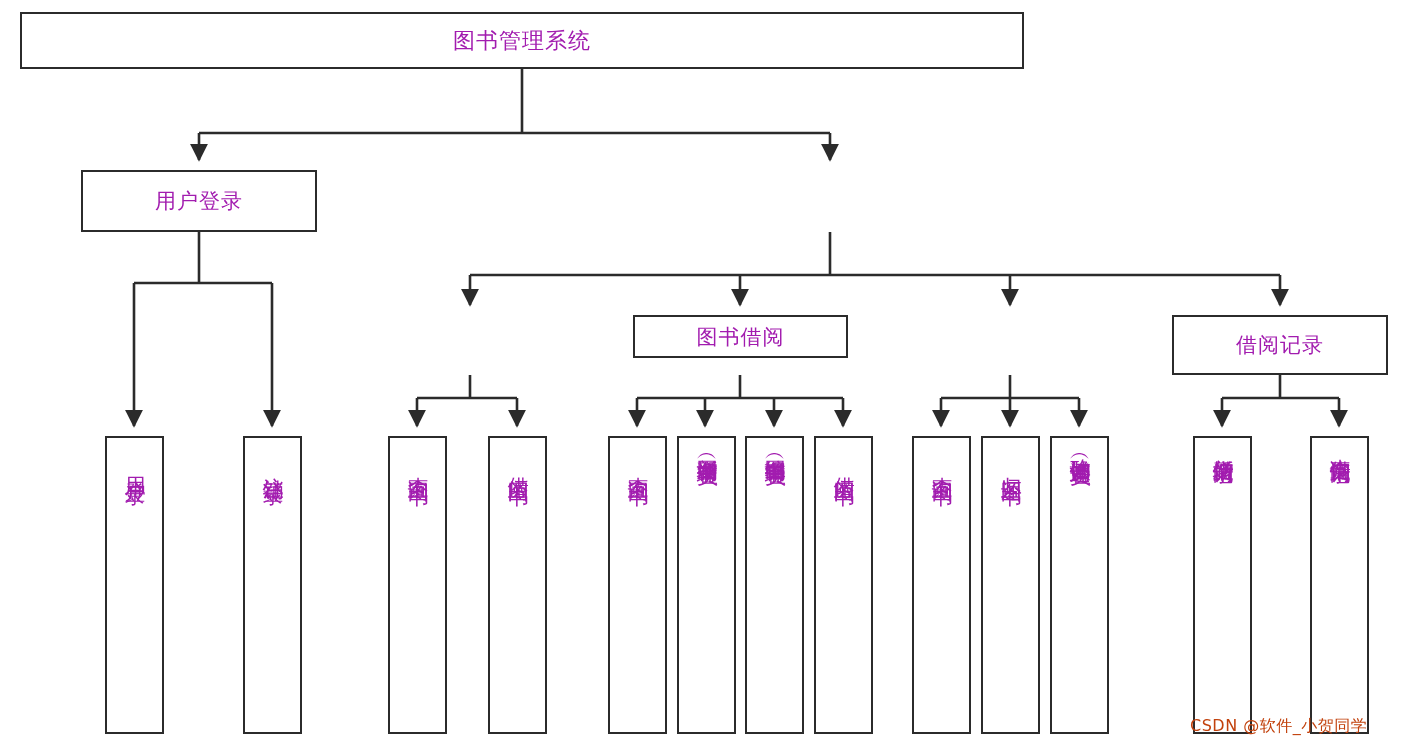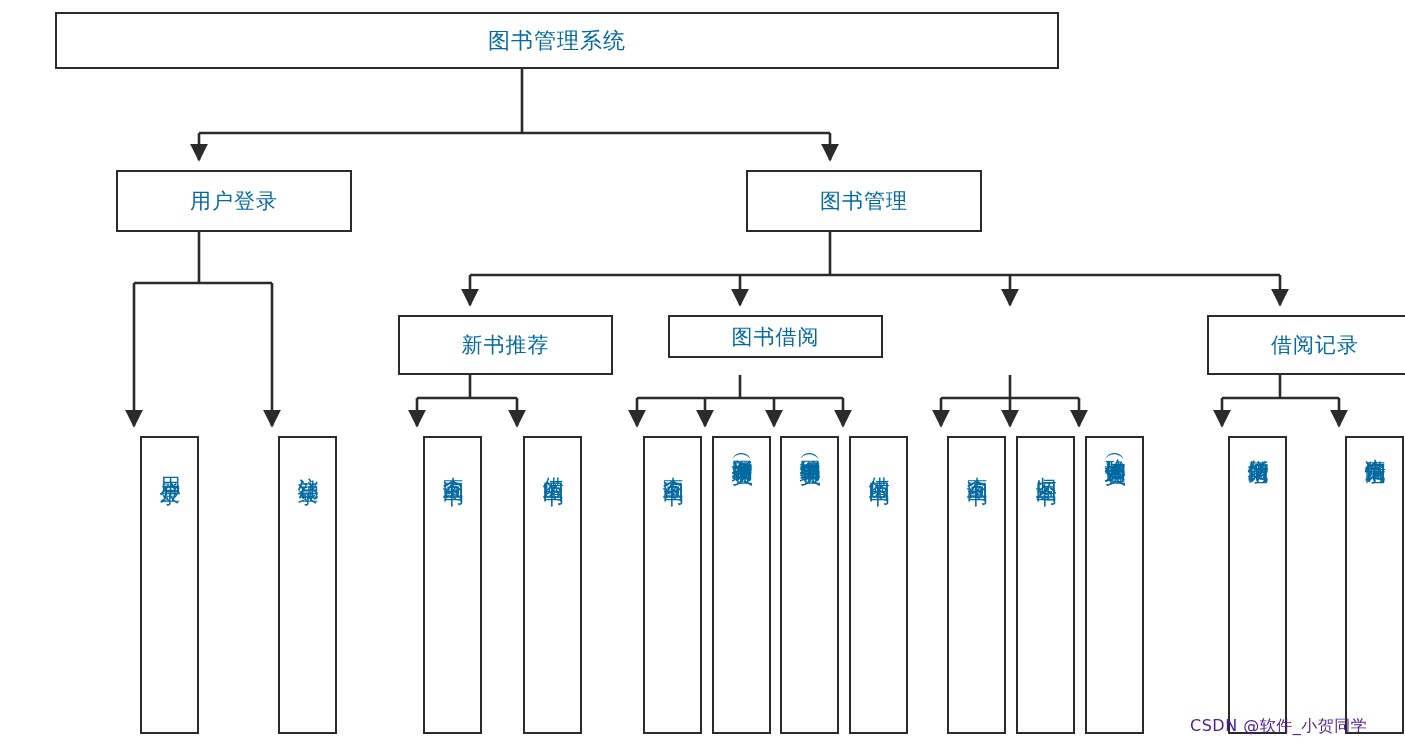--- a/index.html
+++ b/index.html
@@ -23,22 +23,21 @@
     pointer-events:none;
   }
   .node{
     position:absolute;
     box-sizing:border-box;
     background:#ffffff;
     border:2px solid #2b2b2b;
     display:flex;
     align-items:center;
     justify-content:center;
-    color:#0369a1;
-    margin-left:35px;
+    color:#a21caf;
   }
   .node.h{
     font-size:21px;
     letter-spacing:1px;
   }
   .node.title{
     font-size:22px;
     letter-spacing:1px;
   }
   
@@ -60,21 +59,21 @@
     padding-top:4px;
   }
   .node.v.packed .vtext{
     letter-spacing:1px;
   }
   .watermark{
     position:absolute;
     left:1190px;
     top:716px;
     font-size:16px;
-    color:#4c1d95;
+    color:#c2410c;
     letter-spacing:0.5px;
     white-space:nowrap;
   }
 </style>
 </head>
 <body>
 
 <div id="canvas">
 
   <svg class="edges" viewBox="0 0 1405 747" xmlns="http://www.w3.org/2000/svg">
@@ -127,27 +126,21 @@
     </g>
   </svg>
 
   <div class="node title" style="left:20px;top:12px;width:1004px;height:57px;">
     <span>图书管理系统</span>
   </div>
 
   <div class="node h" style="left:81px;top:170px;width:236px;height:62px;">
     <span>用户登录</span>
   </div>
-  <div class="node h" style="left:711px;top:170px;width:236px;height:62px;">
-    <span>图书管理</span>
-  </div>
 
-  <div class="node h" style="left:363px;top:315px;width:215px;height:60px;">
-    <span>新书推荐</span>
-  </div>
   <div class="node h" style="left:633px;top:315px;width:215px;height:43px;">
     <span>图书借阅</span>
   </div>
   <div class="node h" style="left:1172px;top:315px;width:216px;height:60px;">
     <span>借阅记录</span>
   </div>
 
   <div class="node v" style="left:105px;top:436px;width:59px;height:298px;">
     <span class="vtext">用户登录</span>
   </div>

